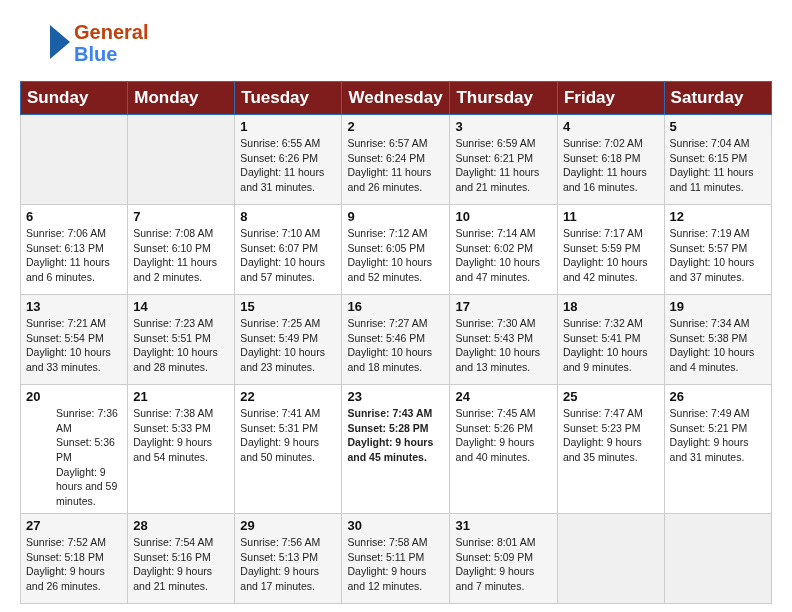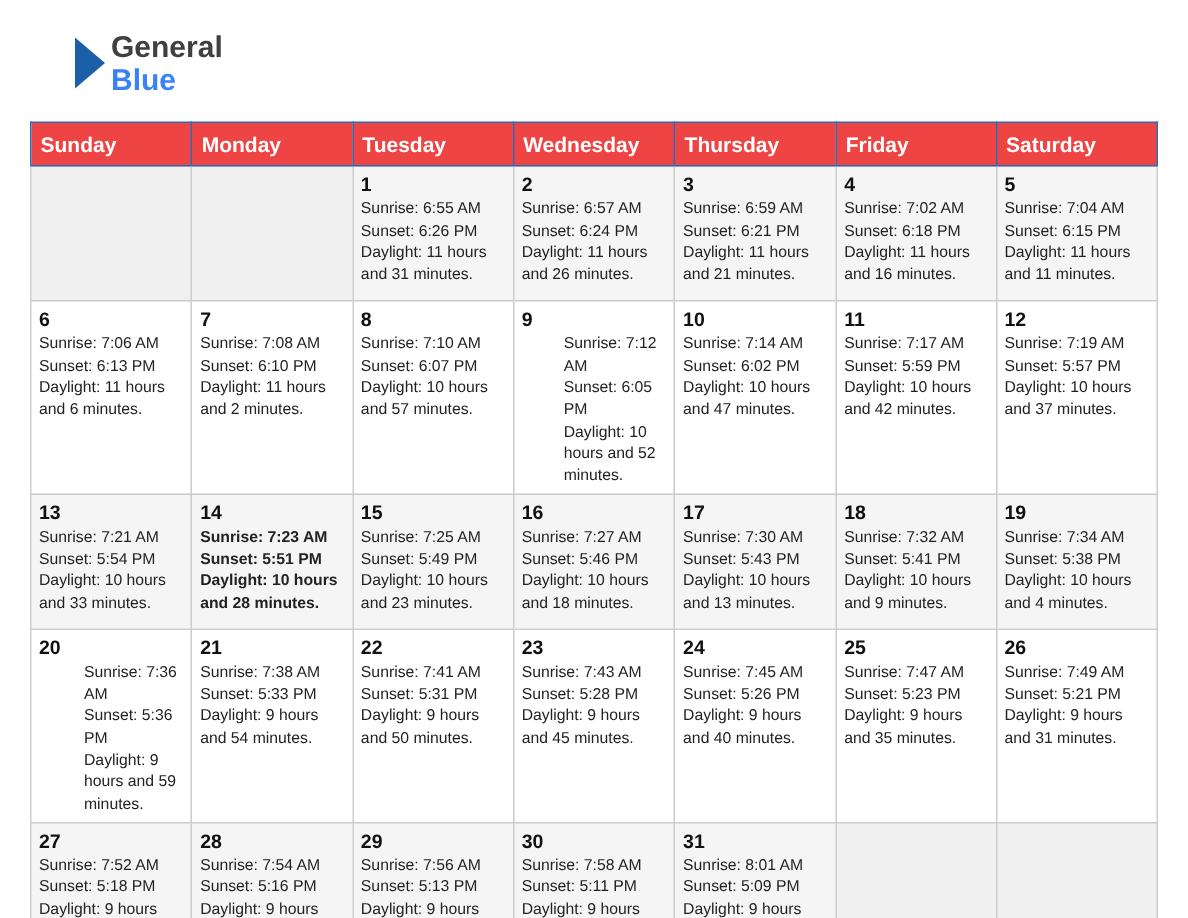--- a/index.html
+++ b/index.html
@@ -27,25 +27,25 @@
     .location {
       font-size: 16px;
       color: #333;
     }
     table {
       width: 100%;
       border-collapse: collapse;
       font-size: 11px;
     }
     thead tr th {
-      background-color: #ef4444;
+      background-color: #7f1d1d;
       color: white;
       padding: 6px 6px;
       text-align: left;
-      font-size: 14px;
+      font-size: 17px;
       font-weight: bold;
       border: 1px solid #2a6db5;
     }
     tbody tr td {
       border: 1px solid #ccc;
       vertical-align: top;
       padding: 4px 5px;
       width: 108px;
       min-height: 80px;
       height: 90px;
@@ -75,21 +75,21 @@
   </style>
 </head>
 <body>
 
 <div class="header">
   <div style="display: flex; align-items: center; gap: 4px;">
       <svg width="50" height="45" viewBox="0 0 50 45">
         <polygon points="30,5 50,22 30,39" fill="#1a5fa8"></polygon>
       </svg>
       <div>
-        <span style="font-size:20px;font-weight:bold;color:#404040;display:block;line-height:1.1;">General</span>
+        <span style="font-size:20px;font-weight:bold;color:#c2410c;display:block;line-height:1.1;">General</span>
         <span style="font-size:20px;font-weight:bold;color:#3b82f6;display:block;line-height:1.1;">Blue</span>
       </div>
     </div>
   <div class="title-block">
     <div class="month-title"></div>
     <div class="location"></div>
   </div>
 </div>
 
 <table>
@@ -153,21 +153,21 @@
 Daylight: 11 hours and 2 minutes.</div>
         </td>
         <td>
           <span class="day-number">8</span>
           <div class="day-info" style="white-space: pre-line;">Sunrise: 7:10 AM
 Sunset: 6:07 PM
 Daylight: 10 hours and 57 minutes.</div>
         </td>
         <td>
           <span class="day-number">9</span>
-          <div class="day-info" style="white-space: pre-line; margin-left: 28px;">Sunrise: 7:12 AM
+          <div class="day-info" style="white-space: pre-line;">Sunrise: 7:12 AM
 Sunset: 6:05 PM
 Daylight: 10 hours and 52 minutes.</div>
         </td>
         <td>
           <span class="day-number">10</span>
           <div class="day-info" style="white-space: pre-line;">Sunrise: 7:14 AM
 Sunset: 6:02 PM
 Daylight: 10 hours and 47 minutes.</div>
         </td>
         <td>
@@ -185,21 +185,21 @@
       </tr>
       <tr>
         <td>
           <span class="day-number">13</span>
           <div class="day-info" style="white-space: pre-line;">Sunrise: 7:21 AM
 Sunset: 5:54 PM
 Daylight: 10 hours and 33 minutes.</div>
         </td>
         <td>
           <span class="day-number">14</span>
-          <div class="day-info" style="white-space: pre-line; font-weight: bold;">Sunrise: 7:23 AM
+          <div class="day-info" style="white-space: pre-line;">Sunrise: 7:23 AM
 Sunset: 5:51 PM
 Daylight: 10 hours and 28 minutes.</div>
         </td>
         <td>
           <span class="day-number">15</span>
           <div class="day-info" style="white-space: pre-line;">Sunrise: 7:25 AM
 Sunset: 5:49 PM
 Daylight: 10 hours and 23 minutes.</div>
         </td>
         <td>
@@ -241,21 +241,21 @@
 Daylight: 9 hours and 54 minutes.</div>
         </td>
         <td>
           <span class="day-number">22</span>
           <div class="day-info" style="white-space: pre-line;">Sunrise: 7:41 AM
 Sunset: 5:31 PM
 Daylight: 9 hours and 50 minutes.</div>
         </td>
         <td>
           <span class="day-number">23</span>
-          <div class="day-info" style="white-space: pre-line;">Sunrise: 7:43 AM
+          <div class="day-info" style="white-space: pre-line; font-weight: bold;">Sunrise: 7:43 AM
 Sunset: 5:28 PM
 Daylight: 9 hours and 45 minutes.</div>
         </td>
         <td>
           <span class="day-number">24</span>
           <div class="day-info" style="white-space: pre-line;">Sunrise: 7:45 AM
 Sunset: 5:26 PM
 Daylight: 9 hours and 40 minutes.</div>
         </td>
         <td>

